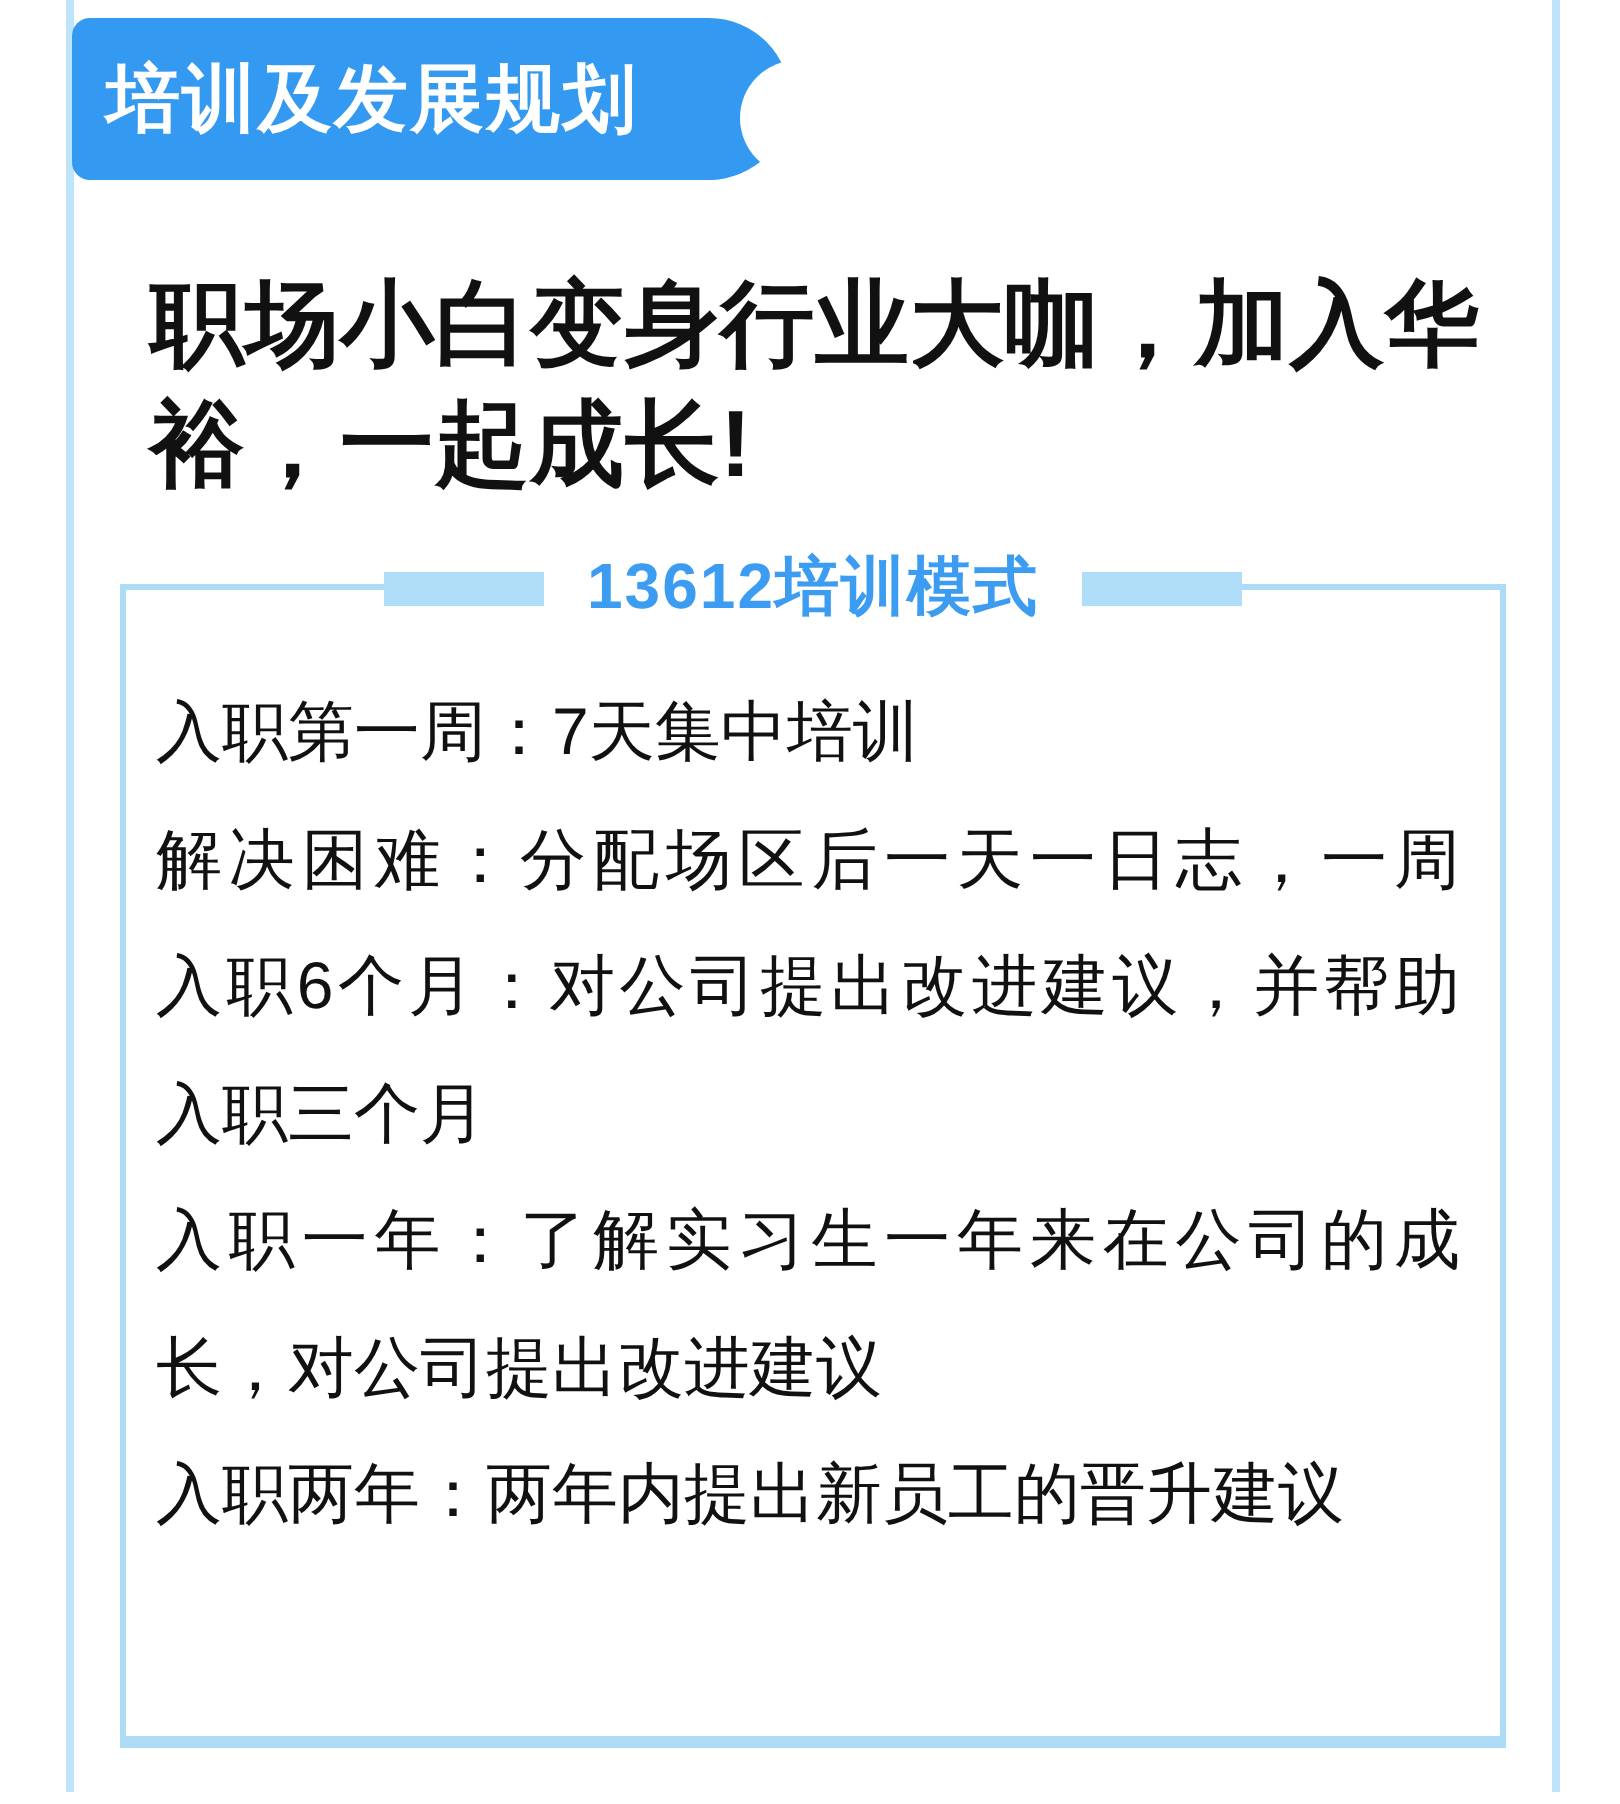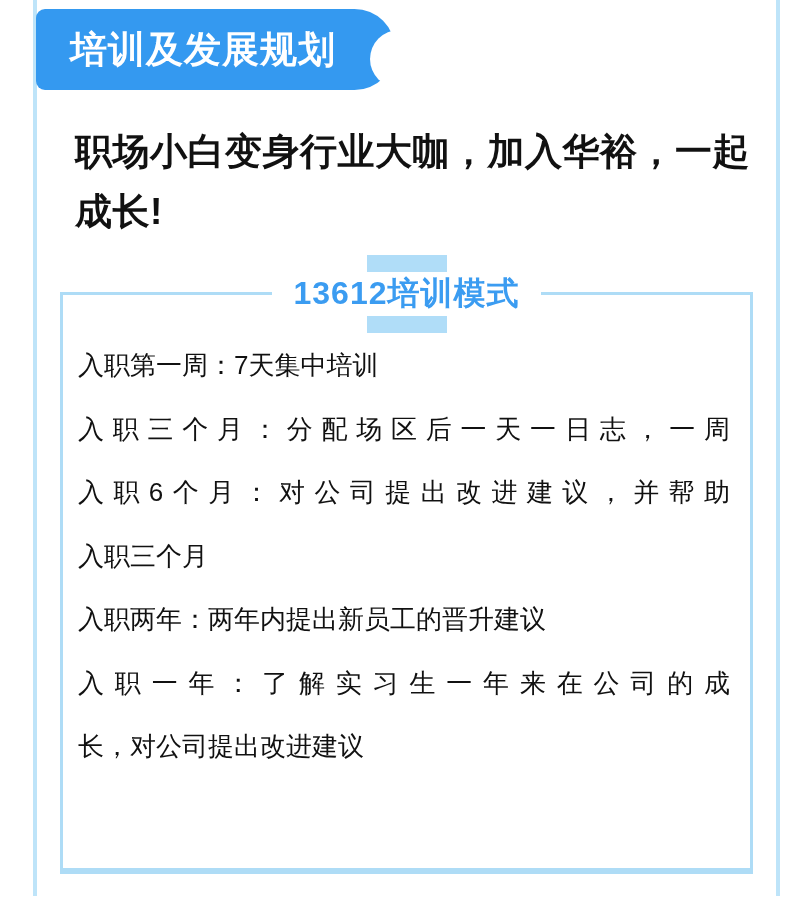--- a/index.html
+++ b/index.html
@@ -29,70 +29,70 @@
   
   .header-capsule{
     position:absolute;left:36px;top:9px;
     width:359px;height:81px;
     background:var(--accent-blue);
     border-radius:10px 45px 45px 10px;
     display:flex;align-items:center;
   }
   .header-title{
     color:#ffffff;font-size:37px;font-weight:bold;
-    padding-left:34px;letter-spacing:1px;
+    padding-left:17px;letter-spacing:1px;
     white-space:nowrap;
   }
   .header-circle{
     position:absolute;left:334px;top:21px;
     width:58px;height:58px;border-radius:50%;
     background:#ffffff;
   }
 
   
   .intro{
-    position:absolute;left:75px;top:122px;
+    position:absolute;left:75px;top:132px;
     width:690px;
-    font-size:37px;font-weight:bold;color:var(--ink);
+    font-size:47px;font-weight:bold;color:var(--ink);
     line-height:60px;
     letter-spacing:0.5px;
   }
 
   
   .training-box{
     position:absolute;left:60px;top:292px;
     width:693px;height:582px;
     border:3px solid var(--box-border);
     border-bottom-width:6px;
     background:#ffffff;
   }
   .box-title-row{
     position:absolute;left:0;top:-21px;
     width:100%;height:40px;
-    display:flex;align-items:center;justify-content:center;flex-direction:column;
+    display:flex;align-items:center;justify-content:center;
   }
   .title-bar{
     width:80px;height:17px;
     background:var(--light-blue);
     flex:0 0 auto;
   }
   .box-title{
     background:#ffffff;
     color:var(--title-blue);
     font-size:32px;font-weight:bold;
     padding:0 22px;
     white-space:nowrap;
     letter-spacing:1px;
   }
   .item-list{
     position:absolute;left:15px;top:39px;
     width:652px;
   }
   .item-line{
-    font-size:26px;color:var(--ink);
+    font-size:33px;color:var(--ink);
     line-height:63.5px;
     white-space:nowrap;
   }
   .item-line.fill{
     white-space:normal;
     text-align:justify;
     text-align-last:justify;
     overflow:hidden;
     height:63.5px;
   }
@@ -117,29 +117,29 @@
       <div class="title-bar"></div>
       <div class="box-title">13612培训模式</div>
       <div class="title-bar"></div>
     </div>
 
     <div class="item-list">
       <div class="training-item">
         <div class="item-line">入职第一周：7天集中培训</div>
       </div>
       <div class="training-item">
-        <div class="item-line fill">入职三个月：分配场区后一天一日志，一周</div>
+        <div class="item-line fill">解决困难：分配场区后一天一日志，一周</div>
       </div>
       <div class="training-item">
         <div class="item-line fill">入职6个月：对公司提出改进建议，并帮助</div>
         <div class="item-line">入职三个月</div>
       </div>
       <div class="training-item">
-        <div class="item-line">入职两年：两年内提出新员工的晋升建议</div>
+        <div class="item-line fill">入职一年：了解实习生一年来在公司的成</div>
+        <div class="item-line">长，对公司提出改进建议</div>
       </div>
       <div class="training-item">
-        <div class="item-line fill">入职一年：了解实习生一年来在公司的成</div>
-        <div class="item-line">长，对公司提出改进建议</div>
+        <div class="item-line">入职两年：两年内提出新员工的晋升建议</div>
       </div>
     </div>
   </div>
 
 </div>
 
 </body></html>

